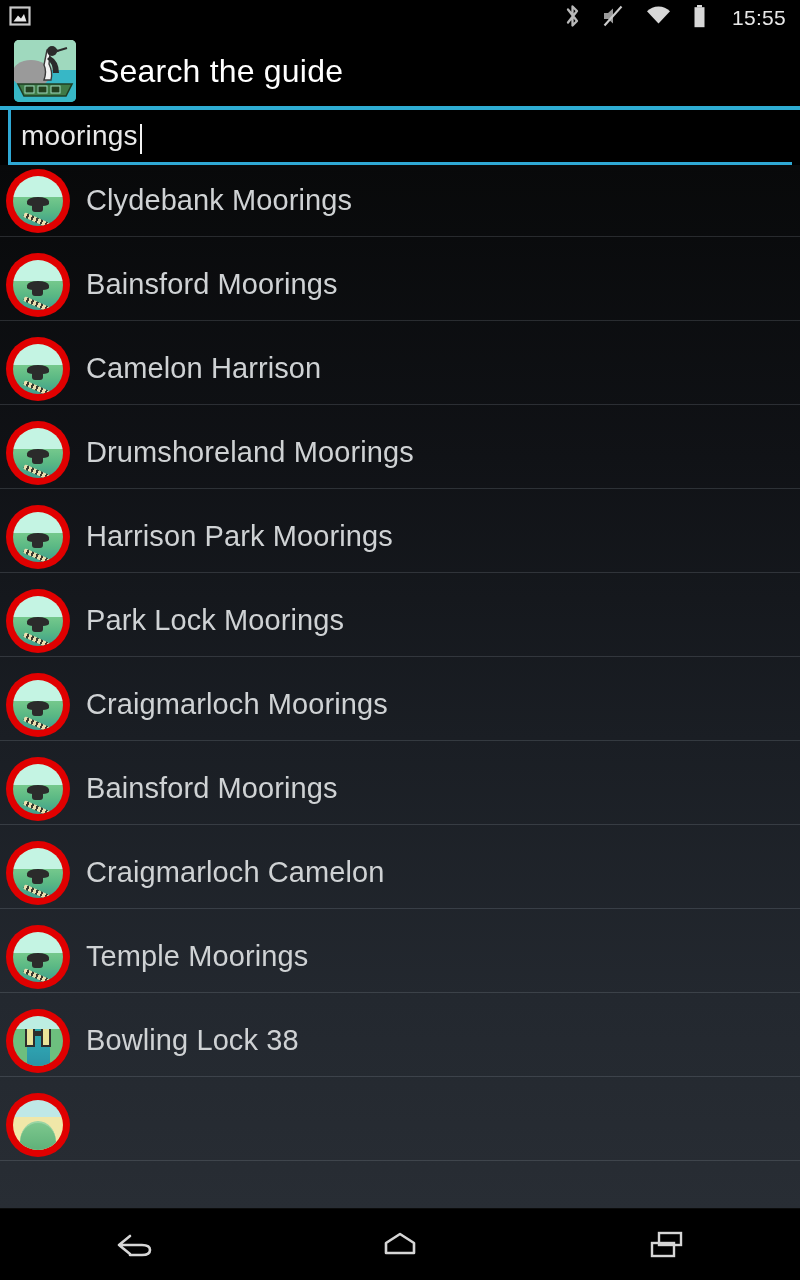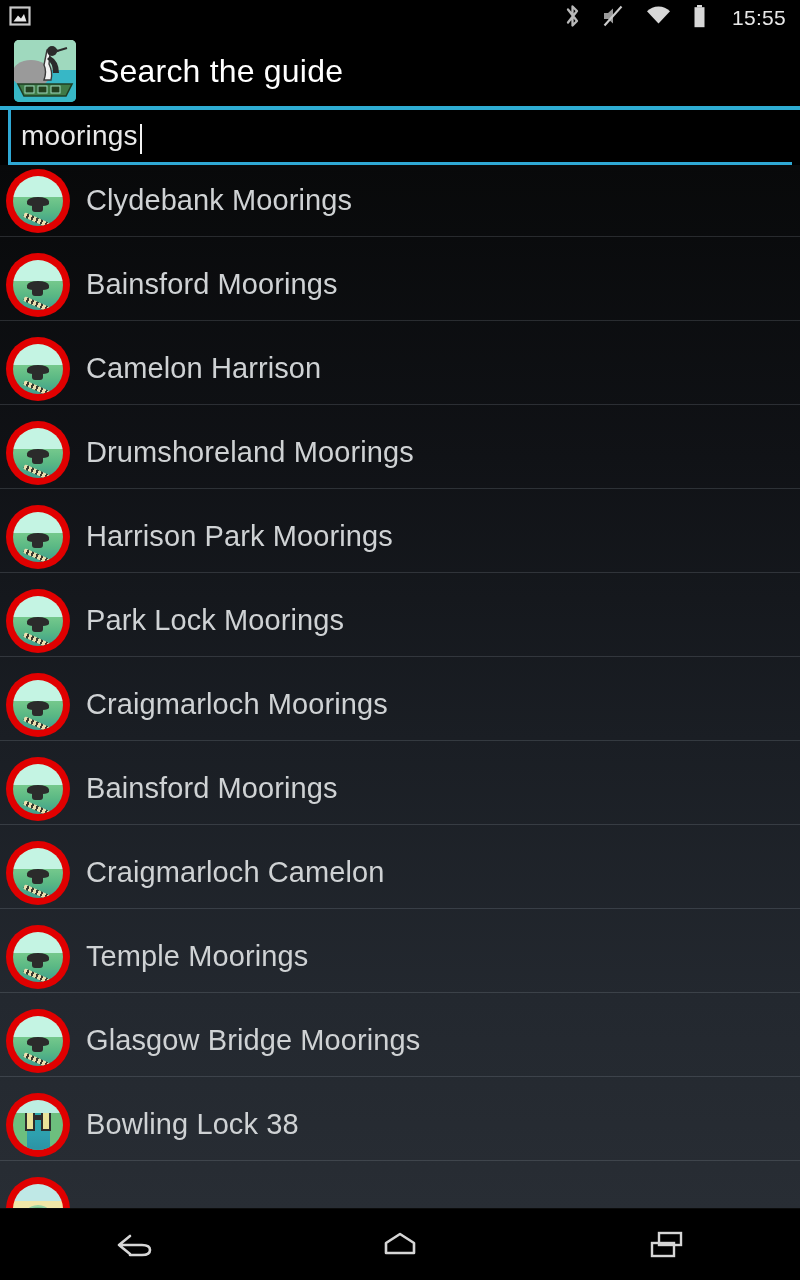--- a/index.html
+++ b/index.html
@@ -303,31 +303,20 @@
               <div class="disc">
                 <div class="bollard"></div>
                 <div class="rope"></div>
               </div>
             </div>
           </div>
           <div class="row-label">Temple Moorings</div>
         </div>
         <div class="row">
           <div class="row-icon">
-            <div class="marker m-mooring">
-              <div class="disc">
-                <div class="bollard"></div>
-                <div class="rope"></div>
-              </div>
-            </div>
-          </div>
-          <div class="row-label">Glasgow Bridge Moorings</div>
-        </div>
-        <div class="row">
-          <div class="row-icon">
             <div class="marker m-lock">
               <div class="disc">
                 <div class="water"></div>
                 <div class="beam"></div>
                 <div class="gateL"></div>
                 <div class="gateR"></div>
               </div>
             </div>
           </div>
           <div class="row-label">Bowling Lock 38</div>

